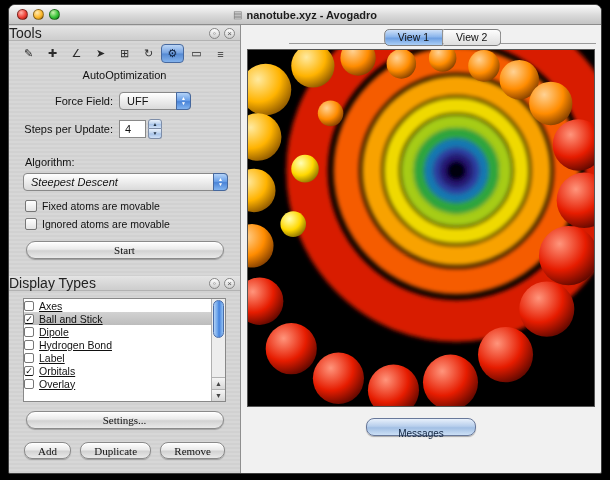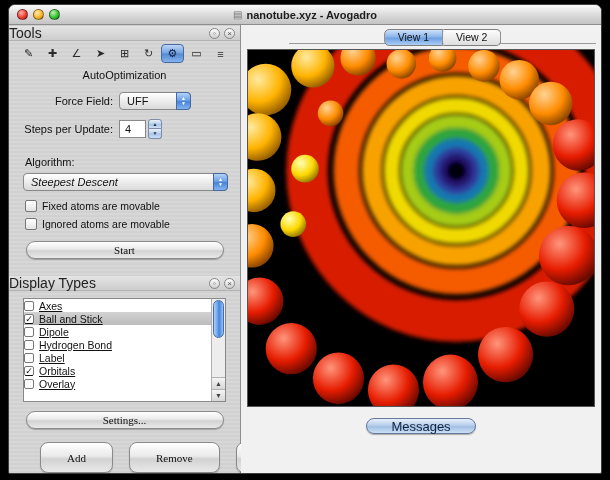--- a/index.html
+++ b/index.html
@@ -105,39 +105,39 @@
   .list-row.selected { background:linear-gradient(#d2d2d2,#bcbcbc); }
   .list-cb { width:10px; height:10px; flex:0 0 10px; border:1px solid #777; border-radius:2px; background:#fff; font-size:9px; line-height:9px; text-align:center; color:#111; }
   .scrollbar { position:absolute; top:0; right:0; bottom:0; width:14px; background:#ededed; border-left:1px solid #b0b0b0; }
   .sb-thumb {
     position:absolute; top:1px; left:1px; width:11px; height:38px; border-radius:6px; border:1px solid #4a6da8;
     background:linear-gradient(90deg,#b0d0f6,#619ce8 45%,#417fdc 55%,#93c2f4);
   }
   .sb-arrows { position:absolute; bottom:0; left:0; right:0; }
   .sb-arrow { height:12px; text-align:center; font-size:7px; line-height:12px; color:#444; background:linear-gradient(#f5f5f5,#d7d7d7); border-top:1px solid #b2b2b2; }
   .bottom-row { display:flex; justify-content:space-between; padding:0 15px; margin-top:13px; }
-  .small-pill { height:31px; border-radius:8px; padding:0 26px; font-size:11px;margin-left:16px; }
+  .small-pill { height:17px; border-radius:8px; padding:0 13px; font-size:11px; }
   
   .tabstrip { height:20px; flex:0 0 20px; position:relative; margin-top:2px;margin-left:43px; }
   .tab-line { position:absolute; left:5px; right:5px; top:16px; border-top:1px solid #9a9a9a; }
   .segments { position:absolute; left:50%; transform:translateX(-50%); top:2px; display:flex; }
   .seg {
     height:17px; line-height:15px; padding:0 13px; font-size:10.5px; color:#111;
     border:1px solid #7f7f7f; background:linear-gradient(#fdfdfd,#dedede);
   }
   .seg.first { border-radius:5px 0 0 5px; }
   .seg.last { border-radius:0 5px 5px 0; border-left:none; }
   .seg.active { background:linear-gradient(#cfe1f8,#8cb6ec 45%,#6ea0e2 55%,#abcef5); }
   .glview { margin:2px 6px 0 6px; height:358px; flex:0 0 358px; border:1px solid #555; background:#000; position:relative; overflow:hidden; }
   .glview svg { position:absolute; left:0; top:0; width:100%; height:100%; }
   .msg-row { flex:1; display:flex; justify-content:center; align-items:flex-start; padding-top:11px; }
   .messages-btn {
     width:110px; height:16px; border-radius:8px; border:1px solid #68789a; font-family:inherit;
     background:linear-gradient(#e7f0fb,#b8cfec 45%,#a2bfe4 55%,#cce0f6);
-    font-size:13px; line-height:13px; color:#10233f; box-shadow:0 1px 1px rgba(0,0,0,.3); padding:0;
+    font-size:10px; line-height:13px; color:#10233f; box-shadow:0 1px 1px rgba(0,0,0,.3); padding:8px;
   }
 </style>
 </head>
 <body>
 
 <div class="window">
 
   <div class="titlebar">
     <div class="lights">
       <span class="light red"></span>
@@ -282,22 +282,22 @@
             <div class="sb-arrow">▲</div>
             <div class="sb-arrow">▼</div>
           </span>
         </div>
       </div>
 
       <button class="pill-btn settings-btn">Settings...</button>
 
       <div class="bottom-row">
         <button class="pill-btn small-pill">Add</button>
+        <button class="pill-btn small-pill">Duplicate</button>
         <button class="pill-btn small-pill">Remove</button>
-        <button class="pill-btn small-pill">Duplicate</button>
       </div>
     </div>
 
     <div class="right-panel">
 
       <div class="tabstrip">
         <span class="tab-line"></span>
         <span class="segments">
           <span class="seg first active">View 1</span>
           <span class="seg last">View 2</span>

